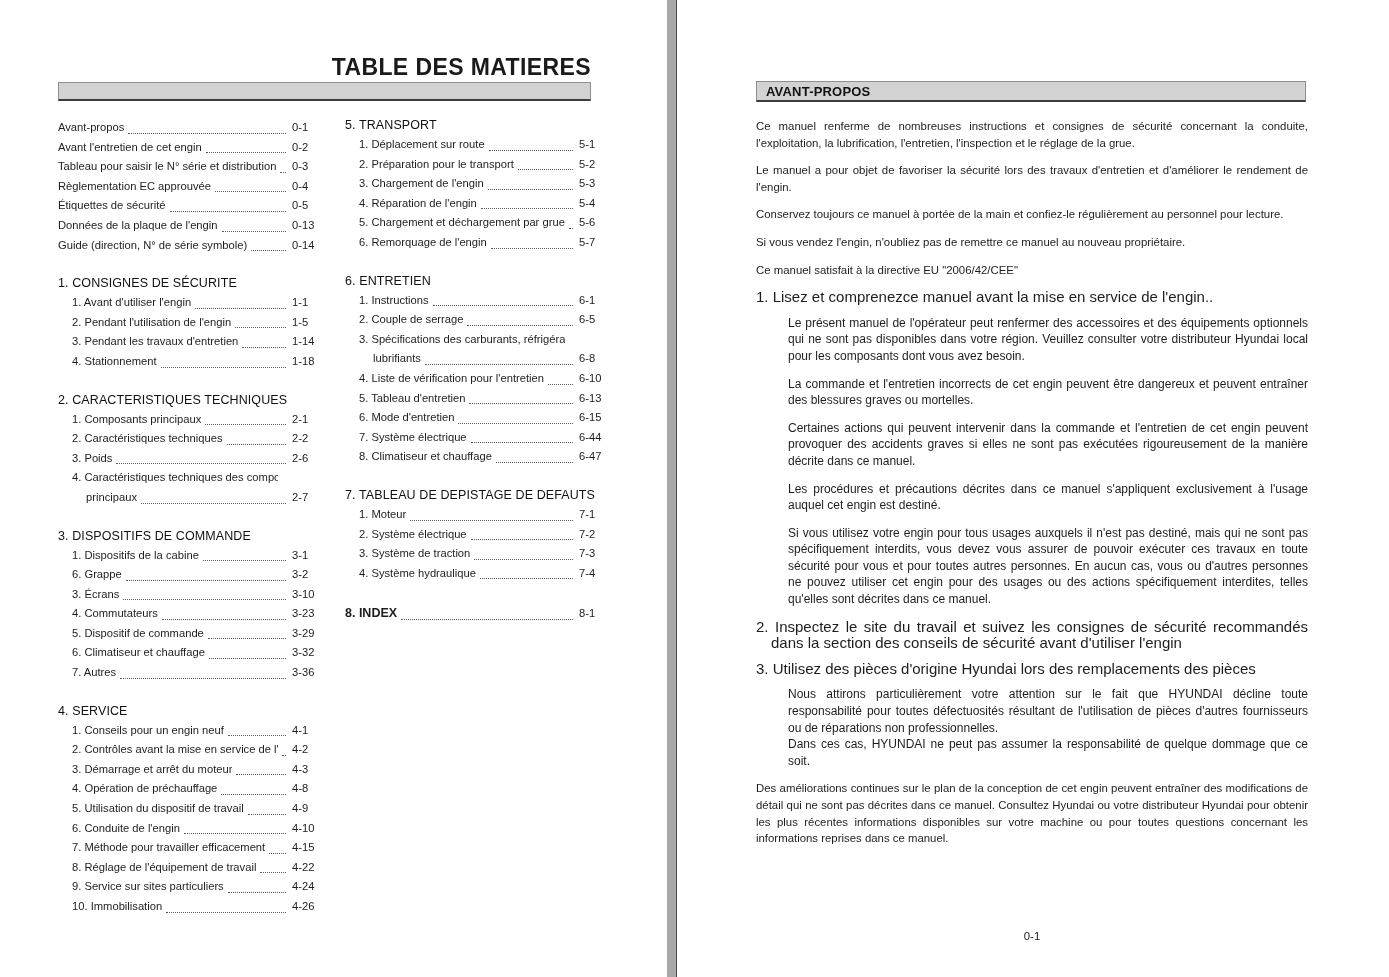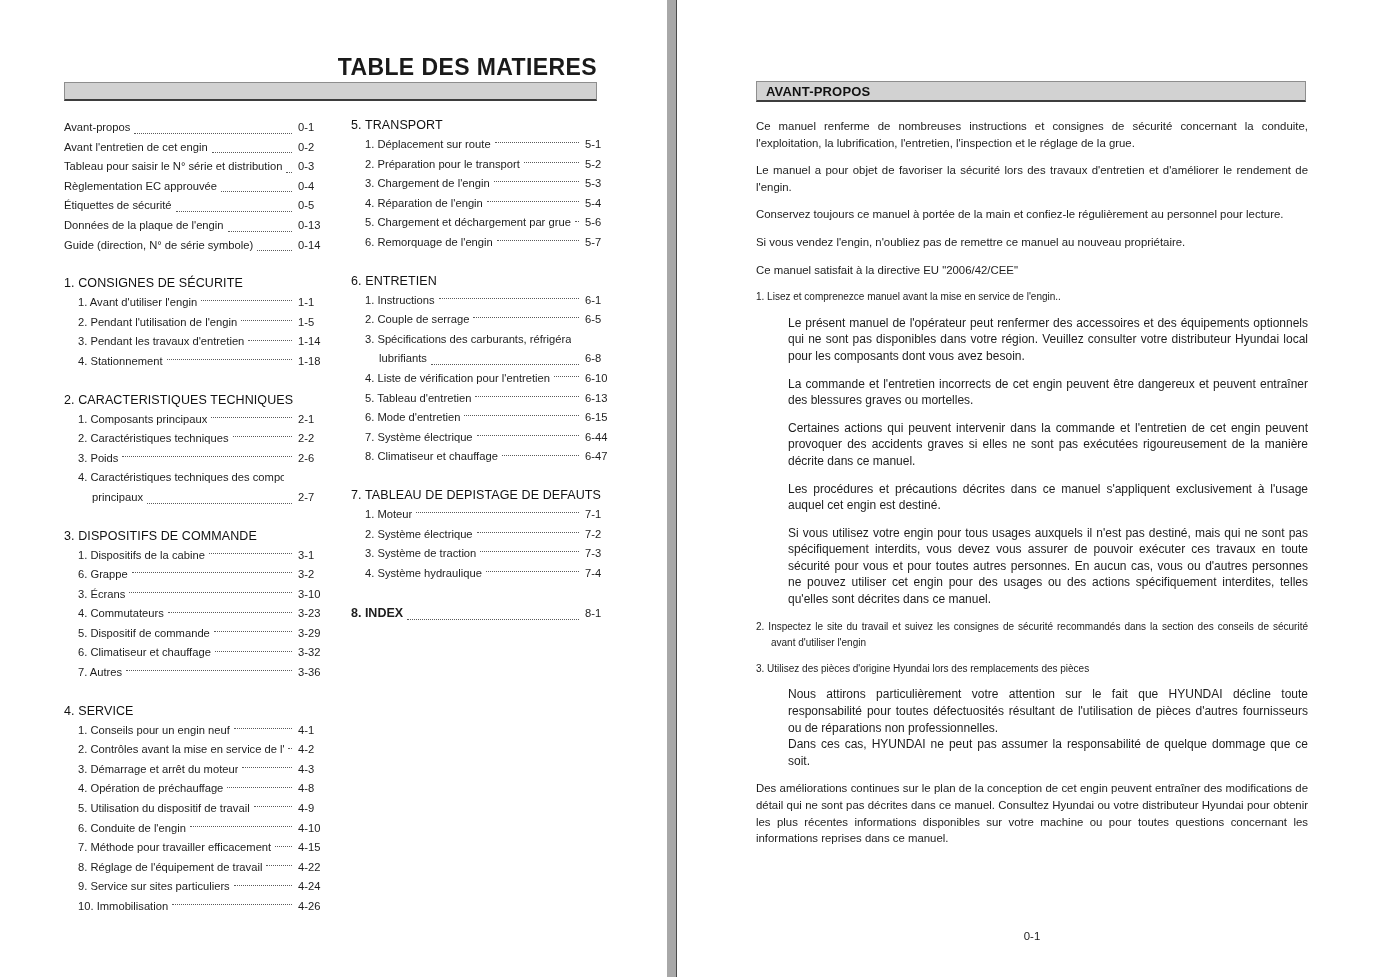--- a/index.html
+++ b/index.html
@@ -30,21 +30,21 @@
     border-right: 1px solid #4a4a4a;
   }
 
   
   .page {
     position: absolute;
     top: 0;
     height: 977px;
     background: #ffffff;
   }
-  .page.left  { left: 6px;     width: 722px; }
+  .page.left  { left: 0;     width: 722px; }
   .page.right { left: 678px; width: 711px; }
 
   
   .toc-title {
     position: absolute;
     left: 58px;
     top: 54px;
     width: 533px;
     text-align: right;
     font-size: 23px;
@@ -98,21 +98,21 @@
     min-width: 4px;
     margin: 0 4px 4px 4px;
     border-bottom: 1px dotted #5a5a5a;
     height: 1px;
   }
   .toc-line .pg {
     flex: 0 0 30px;
     text-align: left;
     padding-left: 2px;
   }
-  .toc-line.indent  { padding-left: 14px; align-items: center; }
+  .toc-line.indent  { padding-left: 14px; }
   .toc-line.cont    { padding-left: 28px; }
   .toc-line.nodots .dots { border-bottom: none; }
 
   
   .toc-line.headline { font-size: 12.5px; font-weight: bold; padding-left: 0; }
   .toc-line.headline .pg { font-weight: normal; font-size: 11.2px; }
 
   
   .ap-headbar {
     position: absolute;
@@ -141,21 +141,21 @@
     width: 552px;
   }
   .ap-p {
     font-size: 11.4px;
     line-height: 16.6px;
     color: #1d1d1d;
     text-align: justify;
     margin-bottom: 11px;
   }
   .ap-num {
-    font-size: 10px;
+    font-size: 15px;
     line-height: 16.6px;
     color: #1d1d1d;
     text-align: justify;
     margin-bottom: 9px;
     padding-left: 15px;
     text-indent: -15px;
   }
   .ap-sub {
     font-size: 12px;
     line-height: 16.6px;

